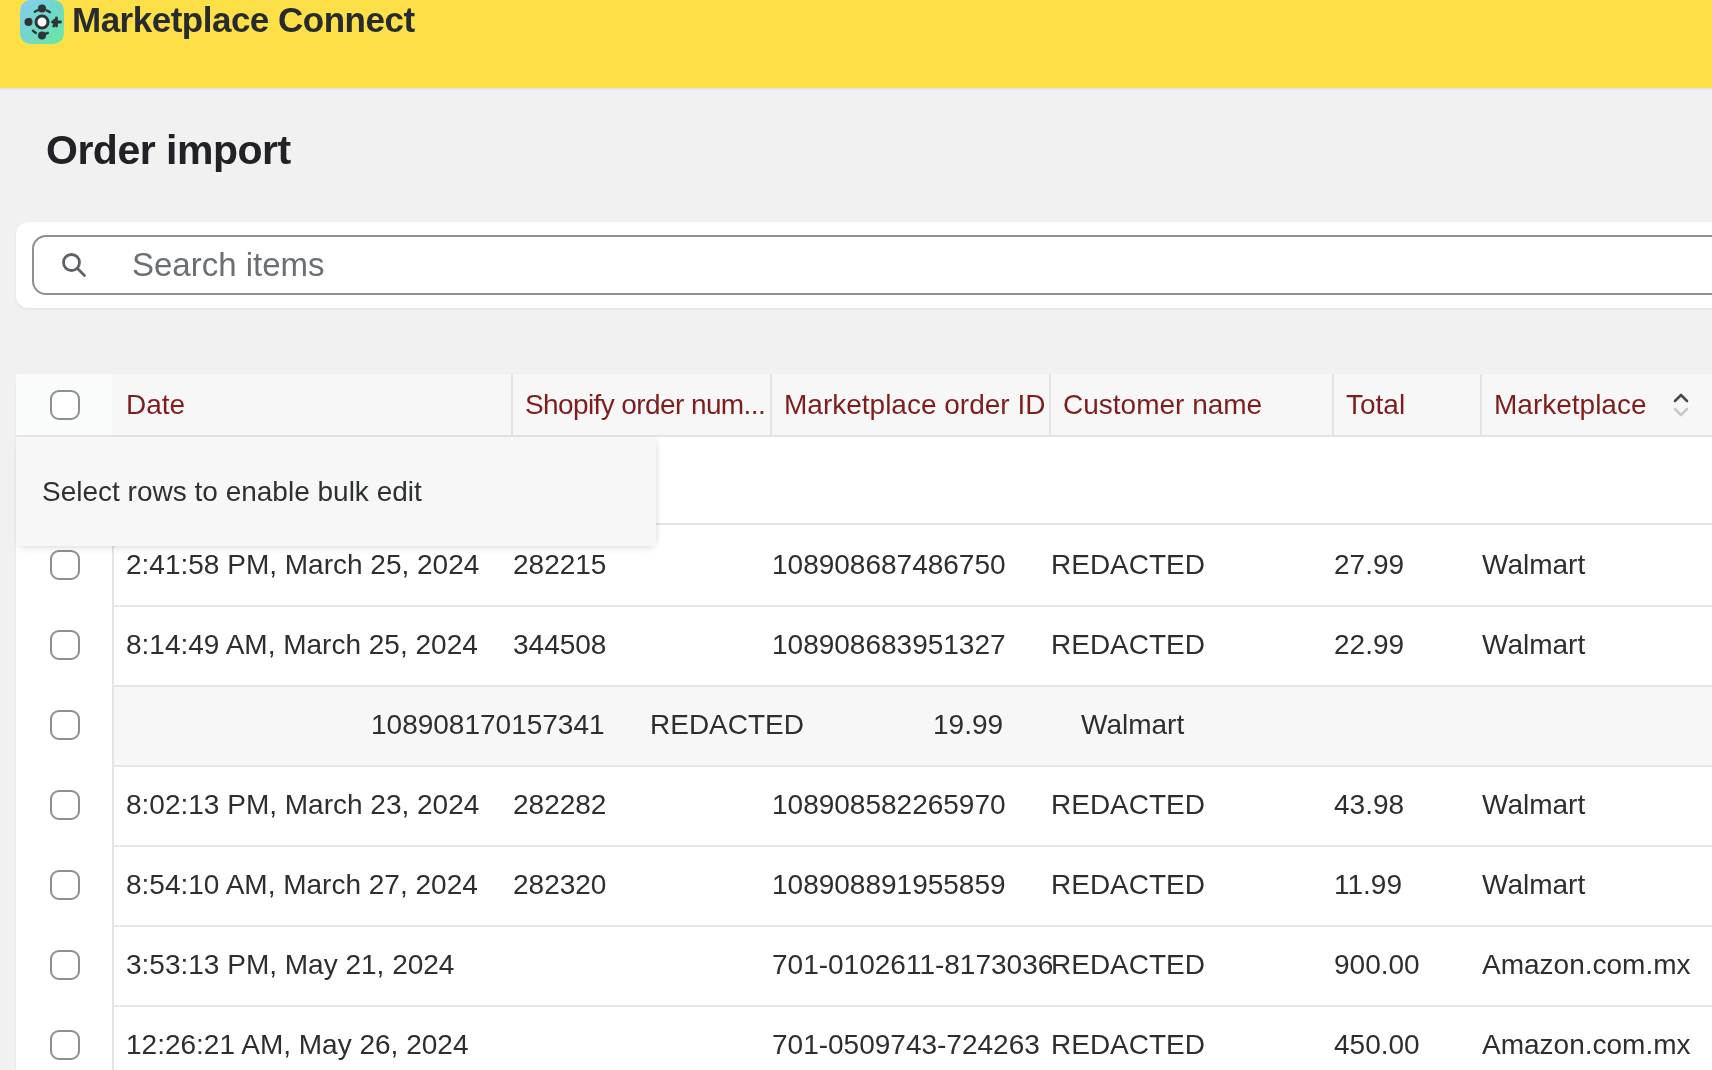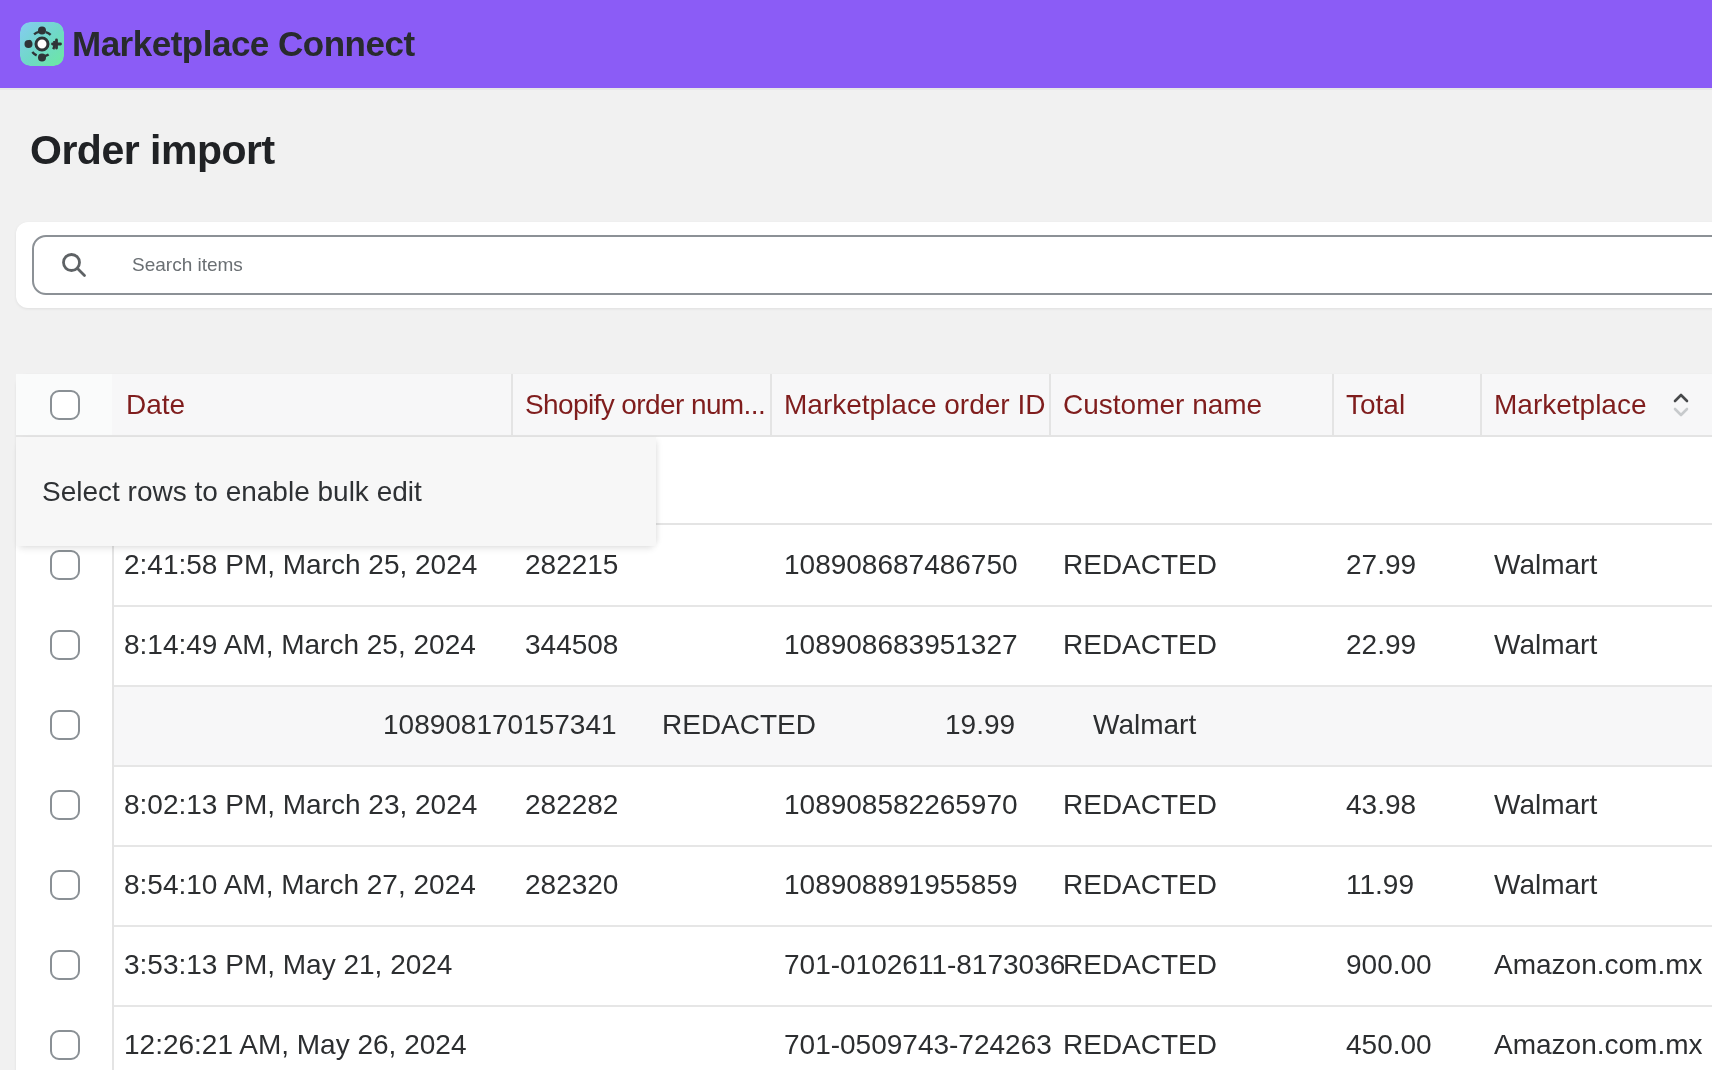--- a/index.html
+++ b/index.html
@@ -1,29 +1,29 @@
 <!DOCTYPE html>
 <html><head>
 <meta charset="utf-8">
 <style>
   html,body{margin:0;padding:0;width:1712px;height:1070px;overflow:hidden;
     background:#f1f1f1;font-family:"Liberation Sans","DejaVu Sans",sans-serif;
     -webkit-font-smoothing:antialiased;color:#2c2e30;}
   .topbar{position:absolute;left:0;top:0;width:1712px;height:88px;
-    background:#8b5cf6;border-bottom:2px solid #e7e7e7;display:flex;align-items:center;}
+    background:#fde047;border-bottom:2px solid #e7e7e7;display:flex;}
   .logo{width:44px;height:44px;margin-left:20px;border-radius:10px;flex:0 0 auto;display:block;}
   .app-title{margin-left:8px;font-size:35px;font-weight:700;color:#282b2d;letter-spacing:-.5px;}
-  .page-title{position:absolute;left:30px;top:127px;font-size:41px;font-weight:700;color:#202225;letter-spacing:-.5px;}
+  .page-title{position:absolute;left:46px;top:127px;font-size:41px;font-weight:700;color:#202225;letter-spacing:-.5px;}
 
   .search-card{position:absolute;left:16px;top:222px;width:1748px;height:86px;background:#ffffff;
     border-radius:12px;box-shadow:0 1px 3px rgba(0,0,0,.08);}
   .search-input{position:absolute;left:16px;top:13px;width:1724px;height:60px;background:#fff;
     border:2px solid #8c9196;border-radius:14px;box-sizing:border-box;display:flex;align-items:center;}
   .search-icon{margin-left:26px;flex:0 0 auto;display:block;}
-  .search-placeholder{margin-left:44px;font-size:19px;color:#6a6f73;}
+  .search-placeholder{margin-left:44px;font-size:33px;color:#6a6f73;}
 
   .table-card{position:absolute;left:16px;top:374px;width:1748px;height:720px;background:#ffffff;
     border-radius:12px 12px 0 0;box-shadow:0 1px 3px rgba(0,0,0,.08);}
   .thead{display:flex;height:61px;background:#f7f7f8;border-bottom:2px solid #e4e4e4;
     border-radius:12px 12px 0 0;align-items:stretch;}
   .hcell{display:flex;align-items:center;box-sizing:border-box;font-size:28px;font-weight:500;
     color:#7f1d1d;white-space:nowrap;overflow:hidden;padding-left:12px;}
   .gutter{width:96px;flex:0 0 auto;display:flex;align-items:center;box-sizing:border-box;}
   .thead .gutter{background:#fafbfb;}
   .c-date{width:401px;flex:0 0 auto;padding-left:14px;}
@@ -43,21 +43,21 @@
   .hint-tooltip{position:absolute;left:0;top:0;width:640px;height:109px;background:#f7f7f7;
     display:flex;align-items:center;padding-left:26px;box-sizing:border-box;font-size:28px;color:#2e3134;
     box-shadow:4px 0 6px -3px rgba(0,0,0,.10),0 5px 7px -3px rgba(0,0,0,.12);}
 
   .row{display:flex;height:80px;align-items:stretch;background:#fff;}
   .row-content{flex:1 1 auto;display:flex;align-items:stretch;
     box-shadow:inset 2px 0 0 #e4e4e4;}
   .row + .row .row-content{box-shadow:inset 2px 0 0 #e4e4e4, inset 0 2px 0 #e6e6e6;}
   .row-content.highlight{background:#f7f7f8;}
   .cell{display:flex;align-items:center;box-sizing:border-box;font-size:28px;color:#2c2e30;
-    white-space:nowrap;padding-left:12px;}
+    white-space:nowrap;}
 </style>
 </head>
 <body>
 
 <div class="topbar">
   <svg class="logo" viewBox="0 0 44 44">
     <defs>
       <linearGradient id="lg" x1="0" y1="0" x2="1" y2="1">
         <stop offset="0" stop-color="#85ccf2"></stop>
         <stop offset="0.55" stop-color="#6fd9c6"></stop>

